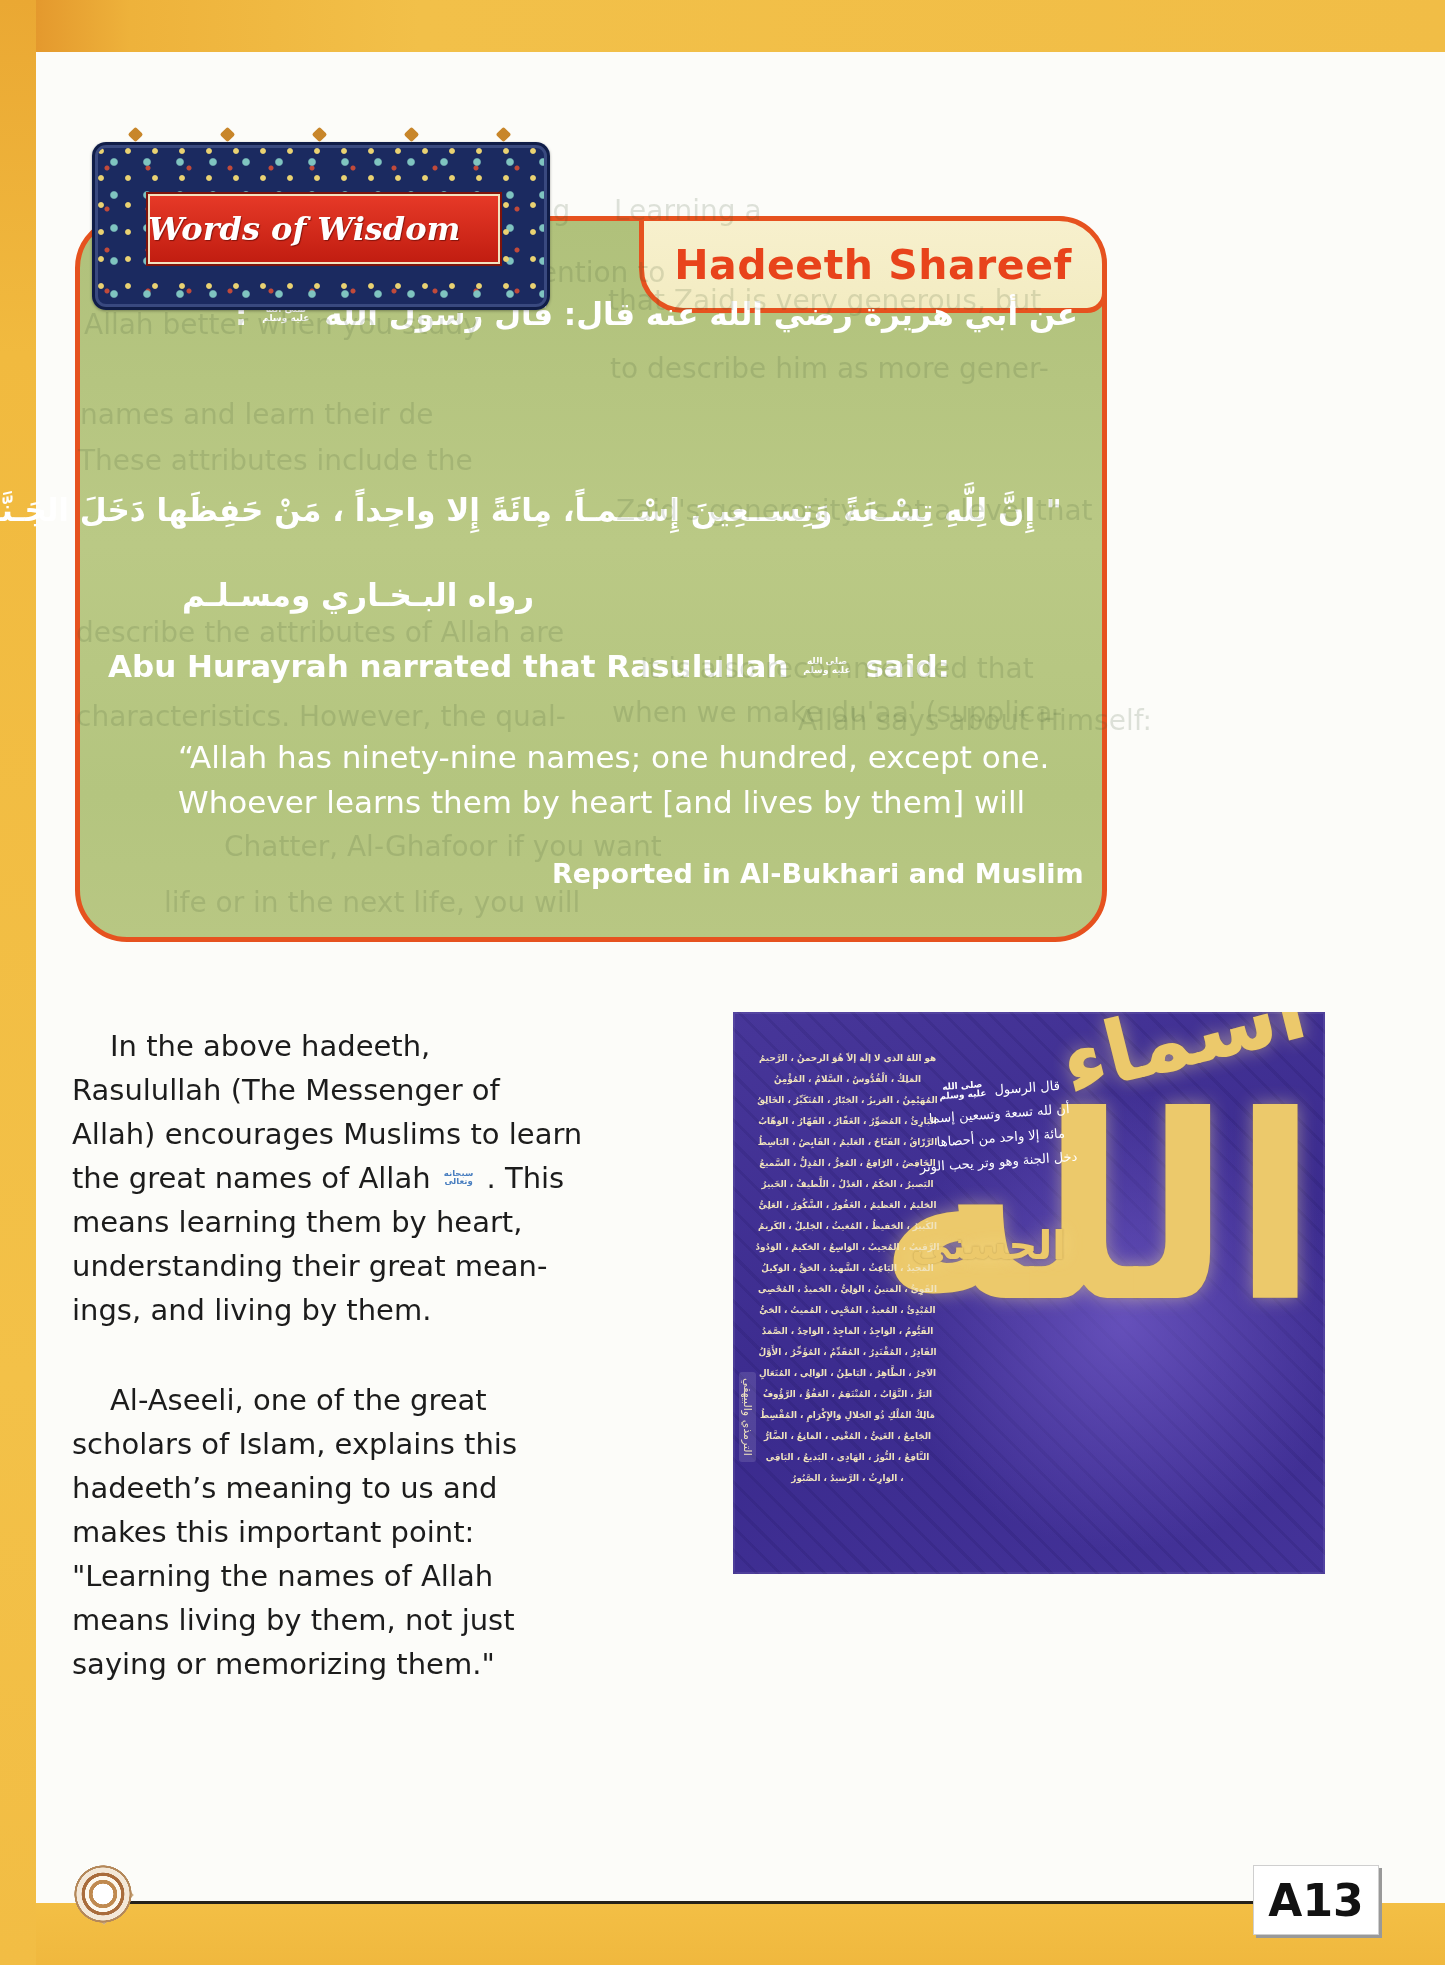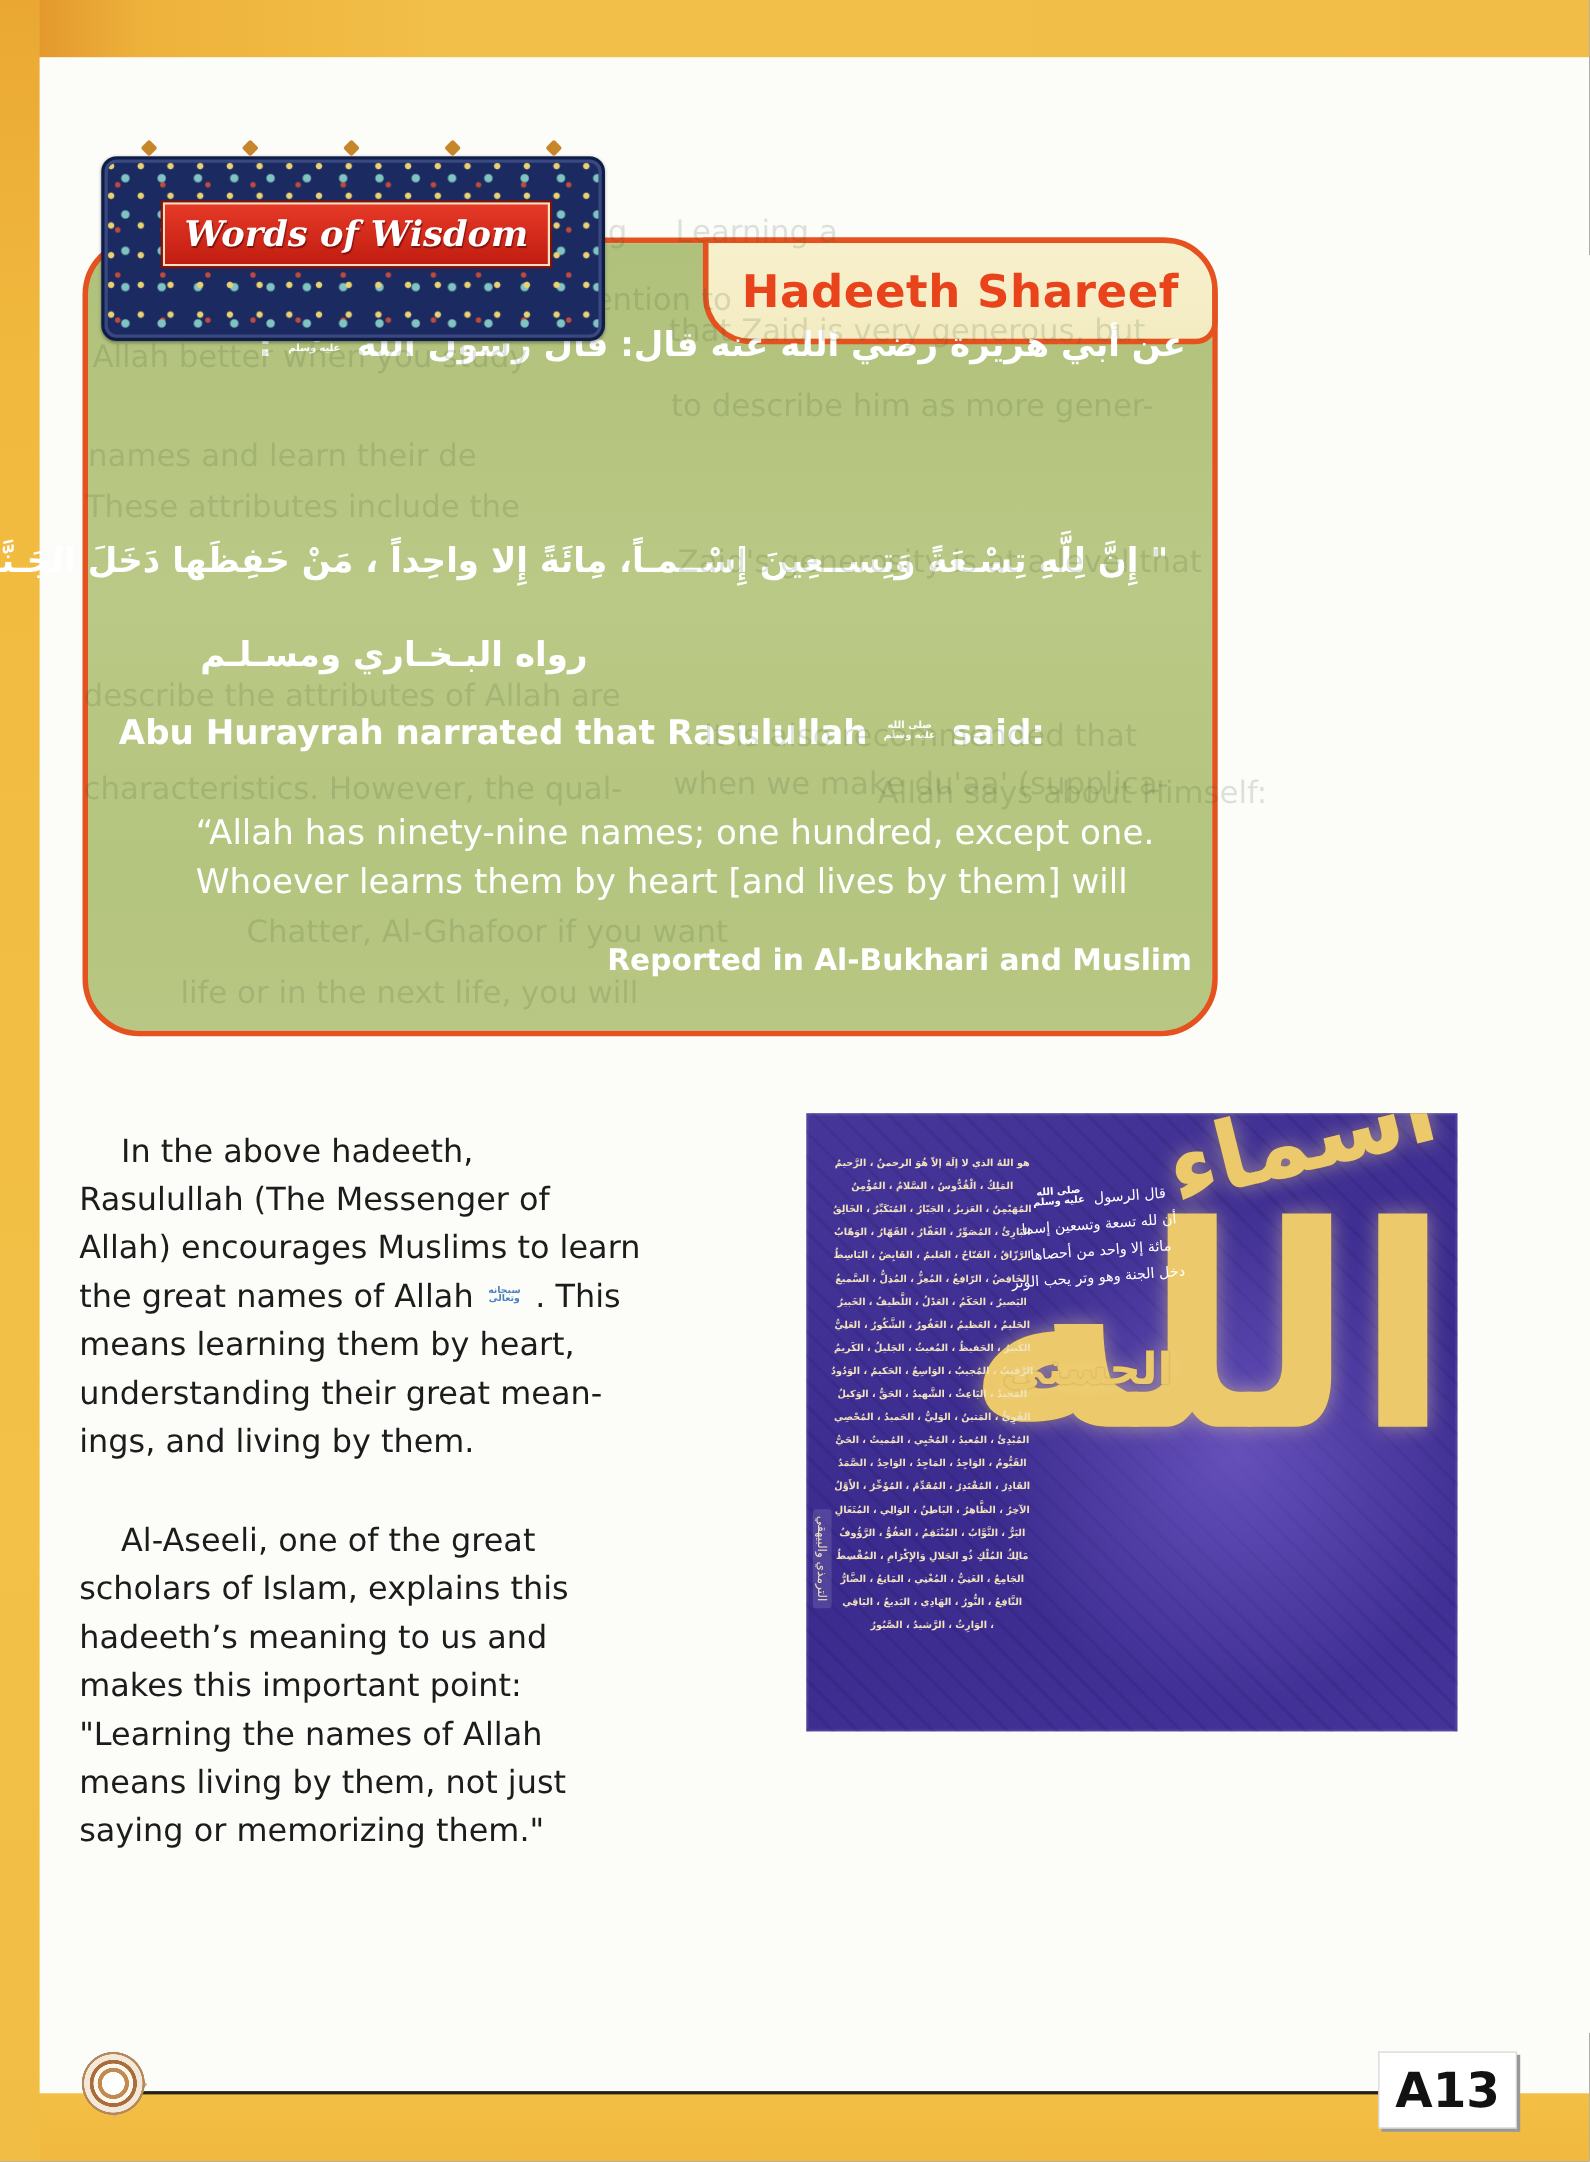--- a/index.html
+++ b/index.html
@@ -23,24 +23,24 @@
     background:
       radial-gradient(circle at 9px 9px,  #ead272 2.4px, transparent 3.4px) 0 0/27px 27px repeat,
       radial-gradient(circle at 22px 20px,#7fc4c0 3.2px, transparent 4.4px) 0 0/33px 33px repeat,
       radial-gradient(circle at 15px 26px,#c24a3a 2px,   transparent 3px)   0 0/41px 41px repeat,
       radial-gradient(circle at 28px 6px, #f4f0e0 1.6px, transparent 2.6px) 0 0/23px 23px repeat,
       #1b2a60;
     box-shadow: inset 0 0 0 3px #101d48, inset 0 0 0 6px #39497f, 0 1px 3px rgba(0,0,0,.35);
   }
   .wow-fringe { position:absolute; width:11px; height:11px; top:-13px; background:#c8862a; transform:rotate(45deg); border-radius:2px; }
   .wow-redbar {
-    position:absolute; left:56px; top:42px; width:352px; height:58px;
+    position:absolute; left:56px; top:52px; width:352px; height:70px;
     background:linear-gradient(180deg,#e73a28,#c01c10);
     box-shadow: inset 0 0 0 2px #f2e2c0, 0 0 0 2px #7e130c;
-    display:flex; align-items:center; justify-content:center;
+    display:flex; align-items:center; 
   }
   .wow-title {
     font-family:"DejaVu Serif", serif; font-style:italic; font-weight:bold;
     font-size:32px; color:#ffffff; text-shadow:1px 1px 1px rgba(60,0,0,.5);
     white-space:nowrap;
   }
 
   
   .hadeeth-box {
     position:absolute; left:75px; top:216px; width:1022px; height:716px;

